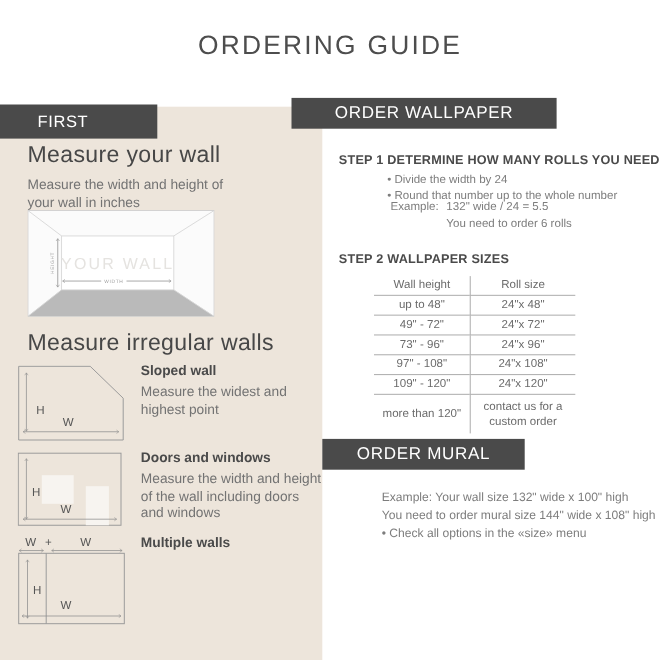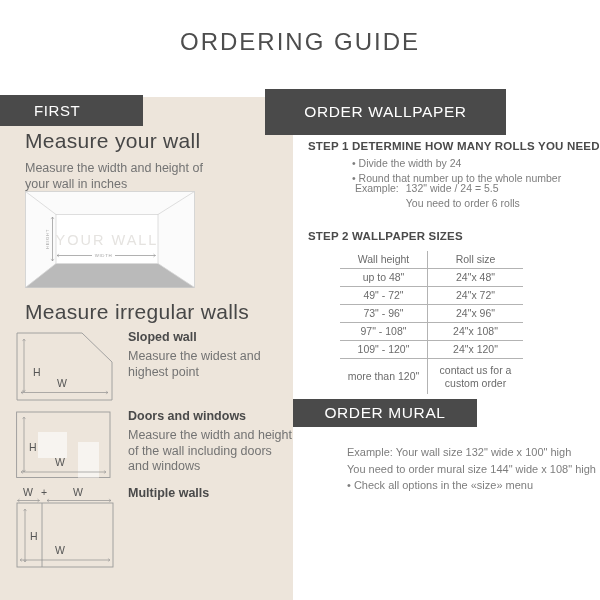--- a/index.html
+++ b/index.html
@@ -8,21 +8,21 @@
 
   
   .page-title{position:absolute;top:28px;left:0;right:0;text-align:center;
     font-size:24px;letter-spacing:2px;color:#4d4d4d;font-weight:400;}
 
   
   .left-panel{position:absolute;left:0;top:97px;width:293px;height:503px;background:#ede5db;}
   .bar{position:absolute;background:#4a4a4a;color:#ffffff;display:flex;align-items:center;
        box-sizing:border-box;letter-spacing:0.6px;}
   #bar-first{left:0;top:95px;width:143px;height:31px;padding-left:34px;font-size:15px;}
-  #bar-wallpaper{left:265px;top:89px;width:241px;height:46px;justify-content:center;font-size:15.5px;}
+  #bar-wallpaper{left:265px;top:89px;width:241px;height:28px;justify-content:center;font-size:15.5px;}
   #bar-mural{left:293px;top:399px;width:184px;height:28px;justify-content:center;font-size:15.5px;}
 
   
   .h2{position:absolute;font-size:21px;font-weight:400;color:#474747;letter-spacing:0.3px;}
   #h-measure{left:25px;top:129px;}
   #h-irregular{left:25px;top:300px;}
   .gray{color:#737373;}
   #measure-body{position:absolute;left:25px;top:160px;width:178px;font-size:12.5px;line-height:1.28;}
   .item-text{position:absolute;left:128px;}
   .item-title{font-size:12.5px;font-weight:700;color:#4a4a4a;margin-bottom:5px;}

